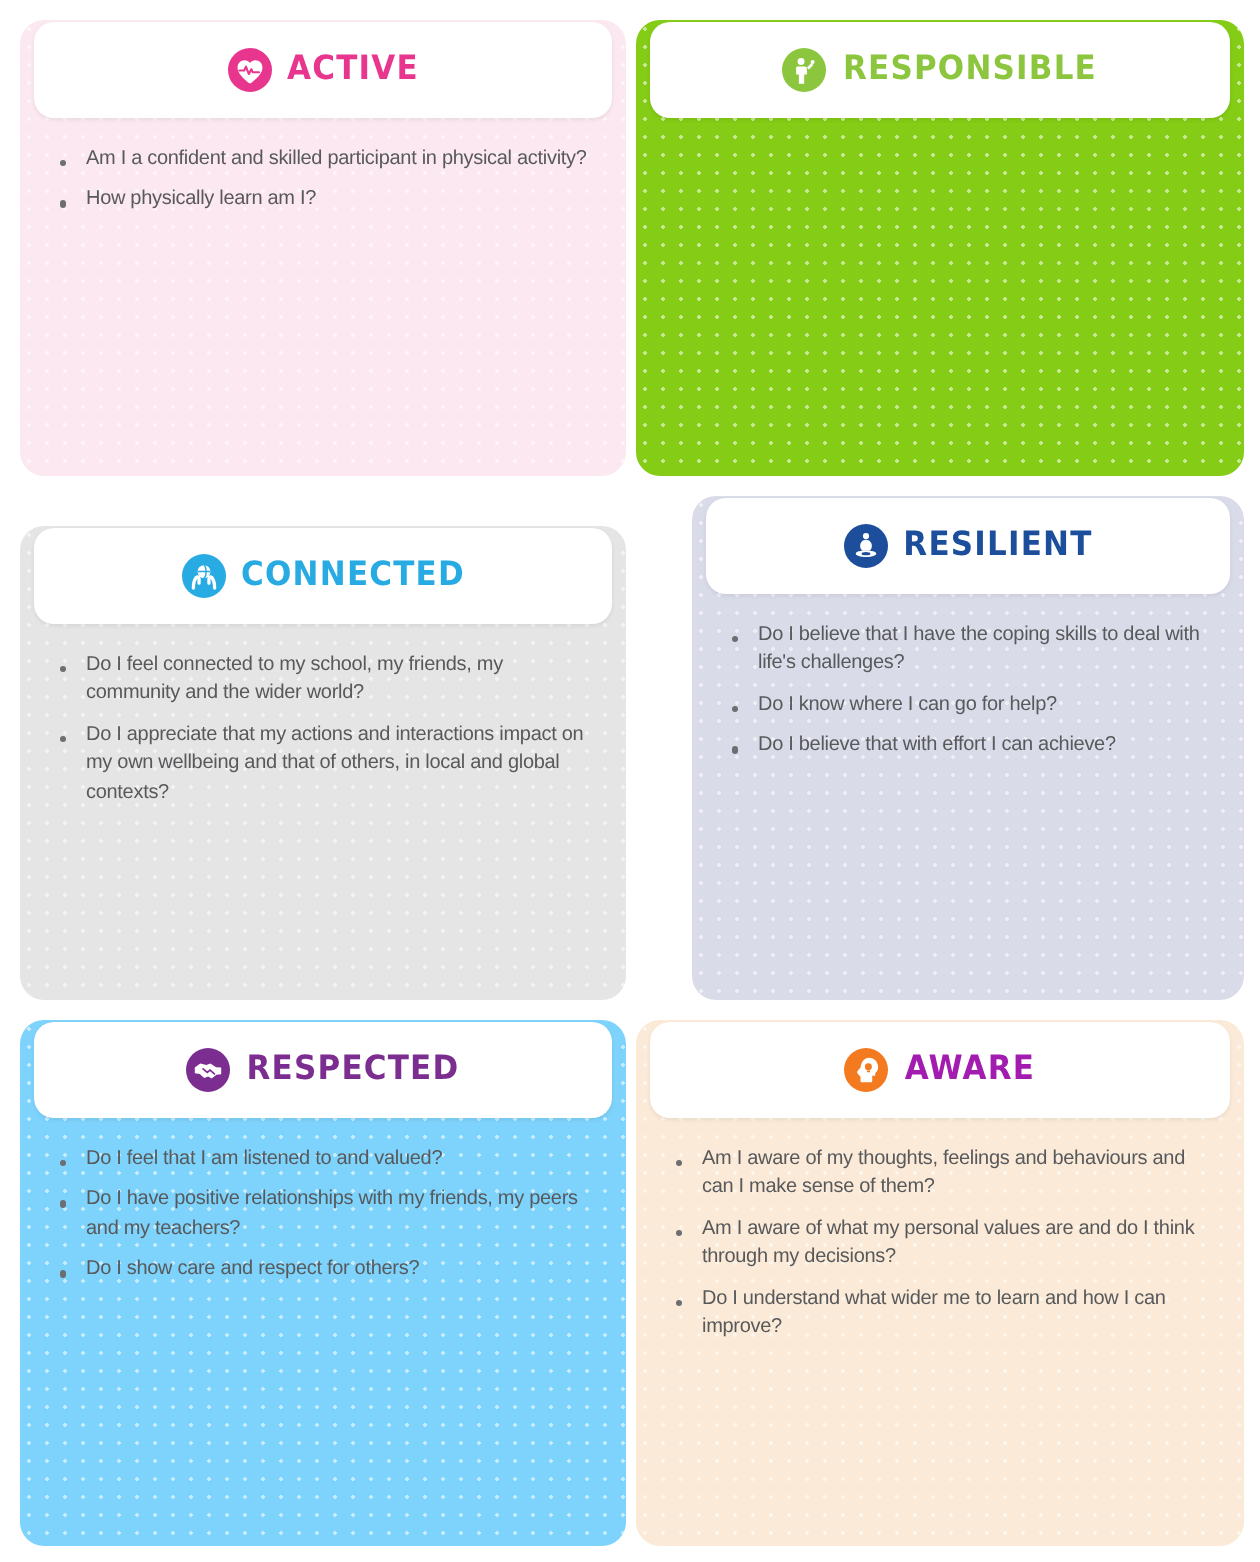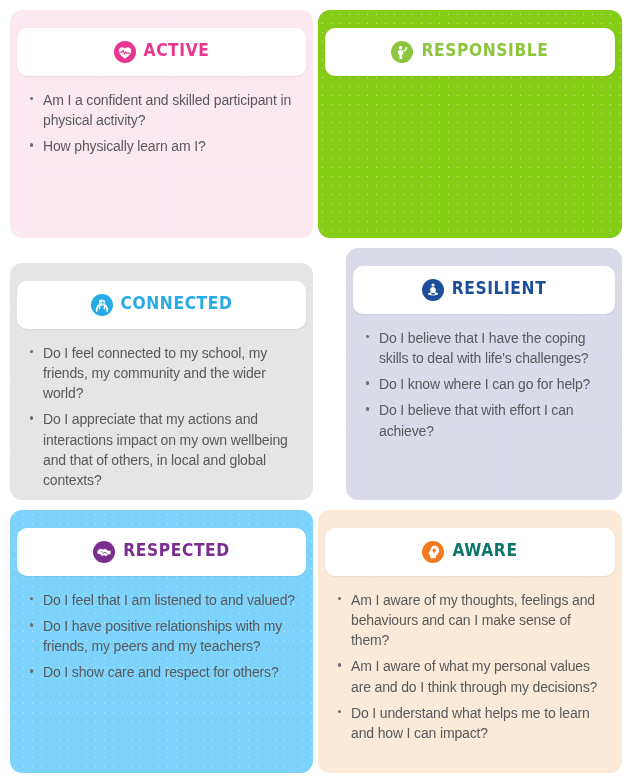--- a/index.html
+++ b/index.html
@@ -21,21 +21,21 @@
     column-gap: 5px;
     row-gap: 10px;
     padding: 10px 11px 0 10px;
     box-sizing: border-box;
   }
   .card {
     border-radius: 12px;
     position: relative;
     overflow: hidden;
     box-sizing: border-box;
-    padding: 18px 7px 0 7px;
+    padding: 1px 7px 0 7px;
   }
   .card-dots {
     position: absolute;
     inset: 0;
     background-image: radial-gradient(rgba(255,255,255,0.55) 0.8px, transparent 0.9px);
     background-size: 9px 9px;
     pointer-events: none;
   }
   .pill {
     position: relative;
@@ -73,21 +73,21 @@
   }
   ul.qlist {
     position: relative;
     z-index: 2;
     margin: 14px 0 0 0;
     padding: 0 6px 0 26px;
     list-style: none;
   }
   ul.qlist li {
     position: relative;
-    font-size: 14px;
+    font-size: 10px;
     line-height: 1.44;
     color: #58595b;
     margin-bottom: 6px;
     letter-spacing: -0.15px;
   }
   ul.qlist li::before {
     content: "";
     position: absolute;
     left: -13px;
     top: 7px;
@@ -101,21 +101,21 @@
   .c-responsible { background: #84cc16; }
   .c-connected { background: #e5e5e5; margin-top: 15px; }
   .c-resilient { background: #d9dbe9; margin-left: 28px; }
   .c-respected { background: #7dd3fc; }
   .c-aware    { background: #fbead7; }
   .t-active   { color: #e8368f; }
   .t-responsible { color: #8cc63e; }
   .t-connected { color: #27abe2; }
   .t-resilient { color: #1c4e9c; }
   .t-respected { color: #7b2d90; }
-  .t-aware    { color: #0f766e; }
+  .t-aware    { color: #a21caf; }
 </style>
 </head>
 <body>
 
 <div id="grid">
     <div class="card c-active">
       <div class="card-dots"></div>
       <div class="pill">
         <div class="pill-inner">
           <span class="badge-icon"><svg viewBox="0 0 24 24" width="22" height="22">
@@ -212,16 +212,16 @@
         <path d="M13.6 5.3c3.1 0 5 2.4 5 5.2 0 1.3-0.4 2-1 2.6-0.4 0.4-0.6 0.6-0.6 1.2v0.9h-1.6v2.6c0 0.5-0.4 0.9-0.9 0.9H9.9c-0.5 0-0.9-0.4-0.9-0.9v-2.1l-1.6-1.8c-0.3-0.4-0.3-0.9 0-1.3l1.6-1.9C9.4 7.6 11 5.3 13.6 5.3z" fill="#fff"></path>
         <circle cx="13.3" cy="10.2" r="1.9" fill="#f47a20"></circle>
         <path d="M12.5 12.3h1.7v0.9h-1.7z" fill="#f47a20"></path>
       </svg></span>
           <span class="pill-title t-aware">AWARE</span>
         </div>
       </div>
       <ul class="qlist">
         <li>Am I aware of my thoughts, feelings and behaviours and can I make sense of them?</li>
         <li>Am I aware of what my personal values are and do I think through my decisions?</li>
-        <li>Do I understand what helps me to learn and how I can impact?</li>
+        <li>Do I understand what wider me to learn and how I can improve?</li>
       </ul>
     </div>
   </div>
 
 </body></html>

